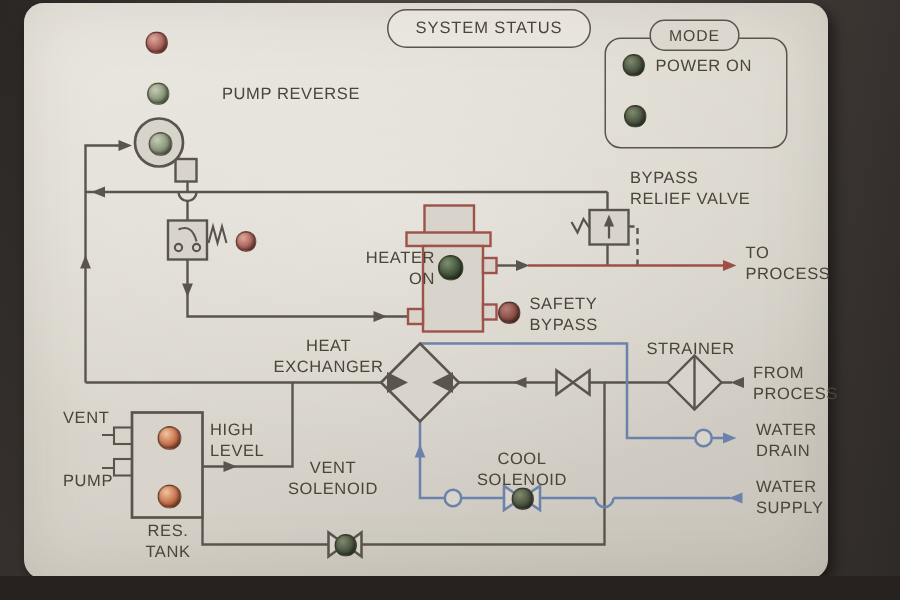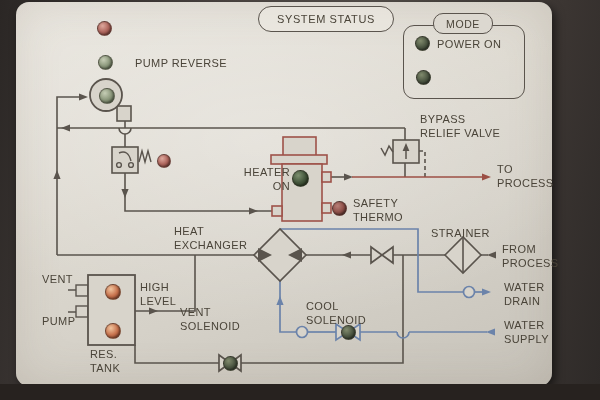--- a/index.html
+++ b/index.html
@@ -13,21 +13,21 @@
     background:linear-gradient(160deg,#eae7e0 0%,#ddd9d0 40%,#d5d1c8 65%,#c6c2b9 100%);
     box-shadow:inset 0 0 45px rgba(120,105,90,.18), 3px 4px 10px rgba(0,0,0,.55);
   }
   #panel:after{content:"";position:absolute;inset:0;border-radius:13px;
     background:radial-gradient(120% 90% at 45% 35%,rgba(255,255,255,.28) 0%,rgba(255,255,255,0) 55%);}
   svg{position:absolute;left:0;top:0;}
   .lbl{
     position:absolute;font-size:11px;line-height:1.3;letter-spacing:.4px;
     color:#4a4439;white-space:pre-line;z-index:5;
   }
-  .ctr{}
+  .ctr{text-align:center;}
   .rgt{text-align:right;}
   .pill{
     position:absolute;border:1.6px solid #5a544d;border-radius:13px;z-index:6;
     display:flex;align-items:center;justify-content:center;
     background:rgba(238,235,228,.55);color:#4a4439;
     font-size:11px;letter-spacing:.6px;
   }
   #mode-box{
     position:absolute;left:403px;top:25px;width:120px;height:72px;
     border:1.6px solid #5a544d;border-radius:11px;z-index:4;
@@ -172,40 +172,40 @@
   <div class="pill" id="mode-pill">
     <span>MODE</span>
   </div>
   <span class="led led-olive" style="left:415px;top:36px;width:13px;height:13px;"></span>
   <div class="lbl" style="left:437px;top:37px;">POWER ON</div>
   <span class="led led-olive" style="left:416px;top:70px;width:13px;height:13px;"></span>
 
   <span class="led led-red" style="left:97px;top:21px;width:13px;height:13px;"></span>
 
   <span class="led led-green" style="left:98px;top:55px;width:13px;height:13px;"></span>
-  <div class="lbl" style="left:135px;top:56px;">PUMP REVERSE</div>
+  <div class="lbl" style="left:148px;top:56px;">PUMP REVERSE</div>
 
   <span class="led led-green" style="left:99px;top:88px;width:14px;height:14px;"></span>
 
   <span class="led led-red" style="left:157px;top:154px;width:12px;height:12px;"></span>
   <span class="led led-dkgreen" style="left:292px;top:170px;width:15px;height:15px;"></span>
   <span class="led led-dkred" style="left:332px;top:201px;width:13px;height:13px;"></span>
   <span class="led led-orange" style="left:105px;top:284px;width:14px;height:14px;"></span>
   <span class="led led-orange" style="left:105px;top:323px;width:14px;height:14px;"></span>
   <span class="led led-olive" style="left:223px;top:356px;width:13px;height:13px;"></span>
   <span class="led led-olive" style="left:341px;top:325px;width:13px;height:13px;"></span>
 
   <div class="lbl" style="left:420px;top:112px;">BYPASS
 RELIEF VALVE</div>
   <div class="lbl" style="left:497px;top:162px;">TO
 PROCESS</div>
   <div class="lbl rgt" style="left:240px;top:165px;width:50px;">HEATER
 ON</div>
   <div class="lbl" style="left:353px;top:196px;">SAFETY
-THERMO</div>
+BYPASS</div>
   <div class="lbl ctr" style="left:174px;top:224px;width:90px;">HEAT
 EXCHANGER</div>
   <div class="lbl" style="left:431px;top:226px;text-align:center;">STRAINER</div>
   <div class="lbl" style="left:502px;top:242px;">FROM
 PROCESS</div>
   <div class="lbl" style="left:504px;top:280px;">WATER
 DRAIN</div>
   <div class="lbl" style="left:504px;top:318px;">WATER
 SUPPLY</div>
   <div class="lbl ctr" style="left:306px;top:299px;width:84px;">COOL

